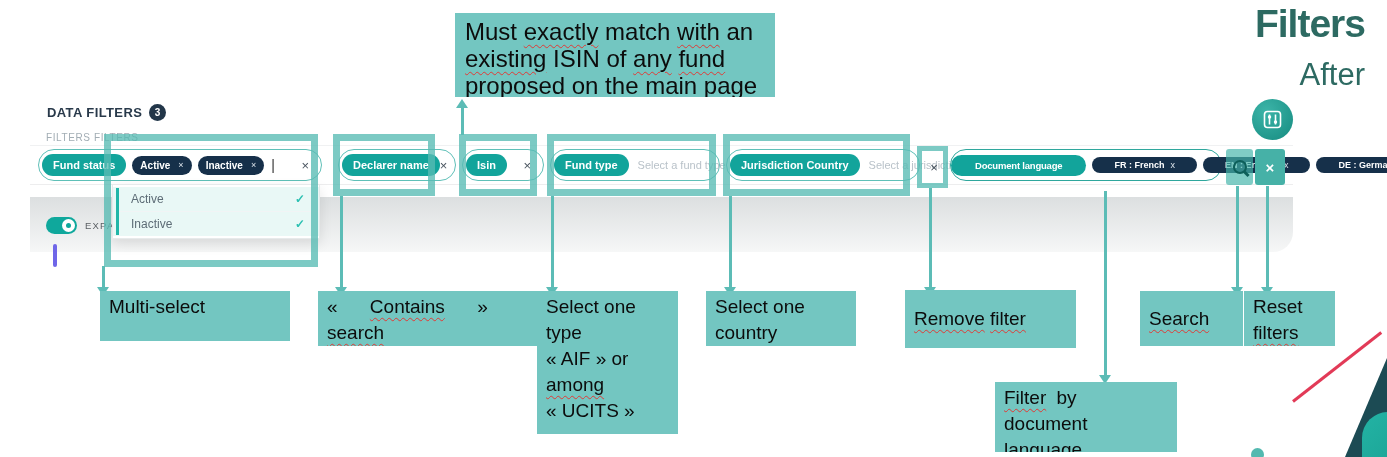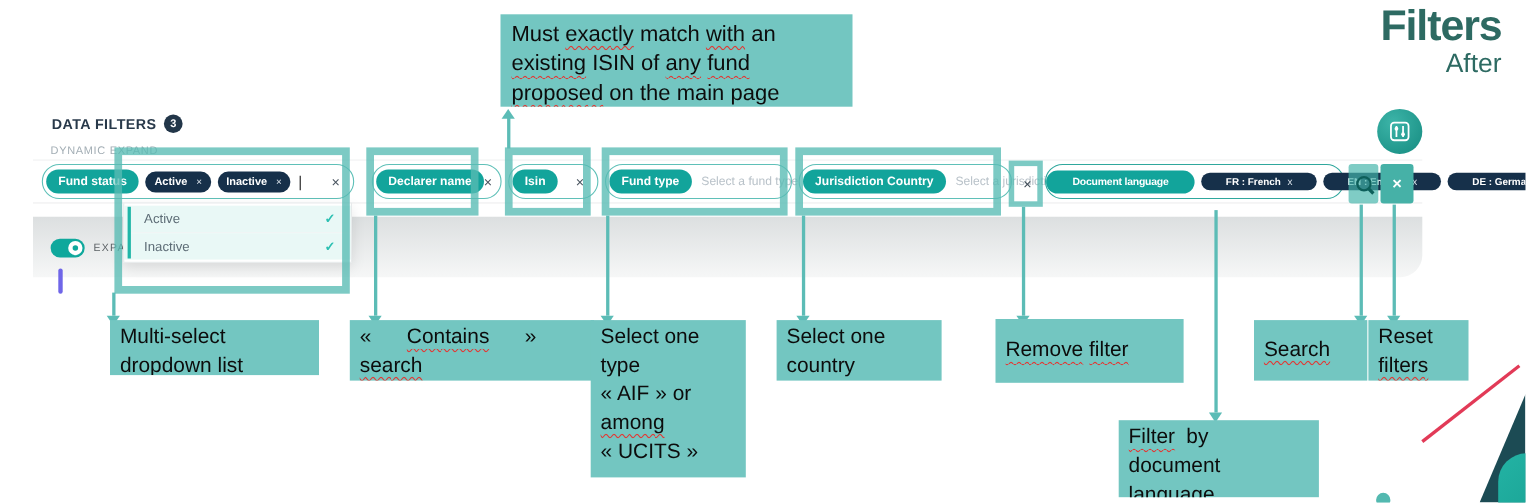--- a/index.html
+++ b/index.html
@@ -2,26 +2,26 @@
 <html><head>
 <meta charset="utf-8">
 <style>
   html,body{margin:0;padding:0;background:#fff}
   .stage{position:relative;width:1387px;height:457px;background:#ffffff;overflow:hidden;
          font-family:"Liberation Sans",sans-serif;}
 
   
   .bigtitle{position:absolute;top:4px;right:22px;text-align:right;color:#2d6a62;z-index:7;line-height:1}
   .bigtitle .t1{font-size:39px;font-weight:bold;letter-spacing:-1px}
-  .bigtitle .t2{font-size:24px;margin-top:3px}
+  .bigtitle .t2{font-size:31px;margin-top:16px}
 
   
   .callout{position:absolute;background:#73c6c1;color:#0c0c0c;font-size:19px;line-height:26px;
            padding:3px 9px;z-index:6;box-sizing:border-box;overflow:hidden}
-  .callout.big{font-size:20px;line-height:27px;padding:5px 10px}
+  .callout.big{font-size:24px;line-height:27px;padding:5px 10px}
   .callout.vc{display:flex;flex-direction:column;justify-content:center}
   .sq{text-decoration-line:underline;text-decoration-style:wavy;text-decoration-color:#e03a36;
       text-decoration-thickness:1px;text-underline-offset:4px}
   .spreadw{word-spacing:27px}
   .spreads{word-spacing:5px}
 
   
   .arect{position:absolute;border:7px solid rgba(87,187,179,.78);z-index:5;pointer-events:none;box-sizing:border-box}
   .arect.thin{border-width:5px}
   .aline{position:absolute;width:3px;background:#5cbcb6;z-index:5}
@@ -103,21 +103,21 @@
 
   <div class="bigtitle">
     <div class="t1">Filters</div>
     <div class="t2">After</div>
   </div>
 
   <div class="dftitle">
     <span>DATA FILTERS</span>
     <span class="badge">3</span>
   </div>
-  <div class="dyn">DYNAMIC EXPAND</div>
+  <div class="dyn">FILTERS FILTERS</div>
   <div class="rowframe"></div>
 
   <div class="circlebtn">
     <svg width="19" height="19" viewBox="0 0 19 19">
       <rect x="1.5" y="1.5" width="16" height="16" rx="3" fill="none" stroke="#ffffff" stroke-width="1.6"></rect>
       <line x1="6.5" y1="4.5" x2="6.5" y2="14.5" stroke="#ffffff" stroke-width="1.6"></line>
       <circle cx="6.5" cy="7" r="1.7" fill="#ffffff"></circle>
       <line x1="12.5" y1="4.5" x2="12.5" y2="14.5" stroke="#ffffff" stroke-width="1.6"></line>
       <circle cx="12.5" cy="12" r="1.7" fill="#ffffff"></circle>
     </svg>
@@ -238,21 +238,20 @@
   <div class="ahd down" style="left:1261px;top:287px"></div>
 
   <div class="callout big" style="left:455px;top:13px;width:320px;height:84px">
       <div><span>Must </span><span class="sq">exactly</span><span> match </span><span class="sq">with</span><span> an</span></div>
       <div><span class="sq">existing</span><span> ISIN of </span><span class="sq">any</span><span> </span><span class="sq">fund</span></div>
       <div><span class="sq">proposed</span><span> on the main page</span></div>
     </div>
 
   <div class="callout" style="left:100px;top:291px;width:190px;height:50px">
       <div><span>Multi-select</span></div>
-      <div><span class="sq">dropdown</span><span> </span><span class="sq">list</span></div>
     </div>
 
   <div class="callout" style="left:318px;top:291px;width:222px;height:55px">
       <div class="spreadw"><span>« </span><span class="sq">Contains</span><span> »</span></div>
       <div><span class="sq">search</span></div>
     </div>
 
   <div class="callout" style="left:537px;top:291px;width:141px;height:143px">
       <div><span>Select one</span></div>
       <div><span>type</span></div>
@@ -272,21 +271,21 @@
 
   <div class="callout vc" style="left:1140px;top:291px;width:103px;height:55px">
       <div><span class="sq">Search</span></div>
     </div>
 
   <div class="callout" style="left:1244px;top:291px;width:91px;height:55px">
       <div><span>Reset</span></div>
       <div><span class="sq">filters</span></div>
     </div>
 
-  <div class="callout" style="left:1017px;top:382px;width:182px;height:70px">
+  <div class="callout" style="left:995px;top:382px;width:182px;height:70px">
       <div class="spreads"><span class="sq">Filter</span><span> by document</span></div>
       <div><span class="sq">language</span></div>
     </div>
 
   <div class="redline"></div>
   <div class="darktri"></div>
   <div class="tealblock"></div>
   <div class="tealdot"></div>
 
 </div>

